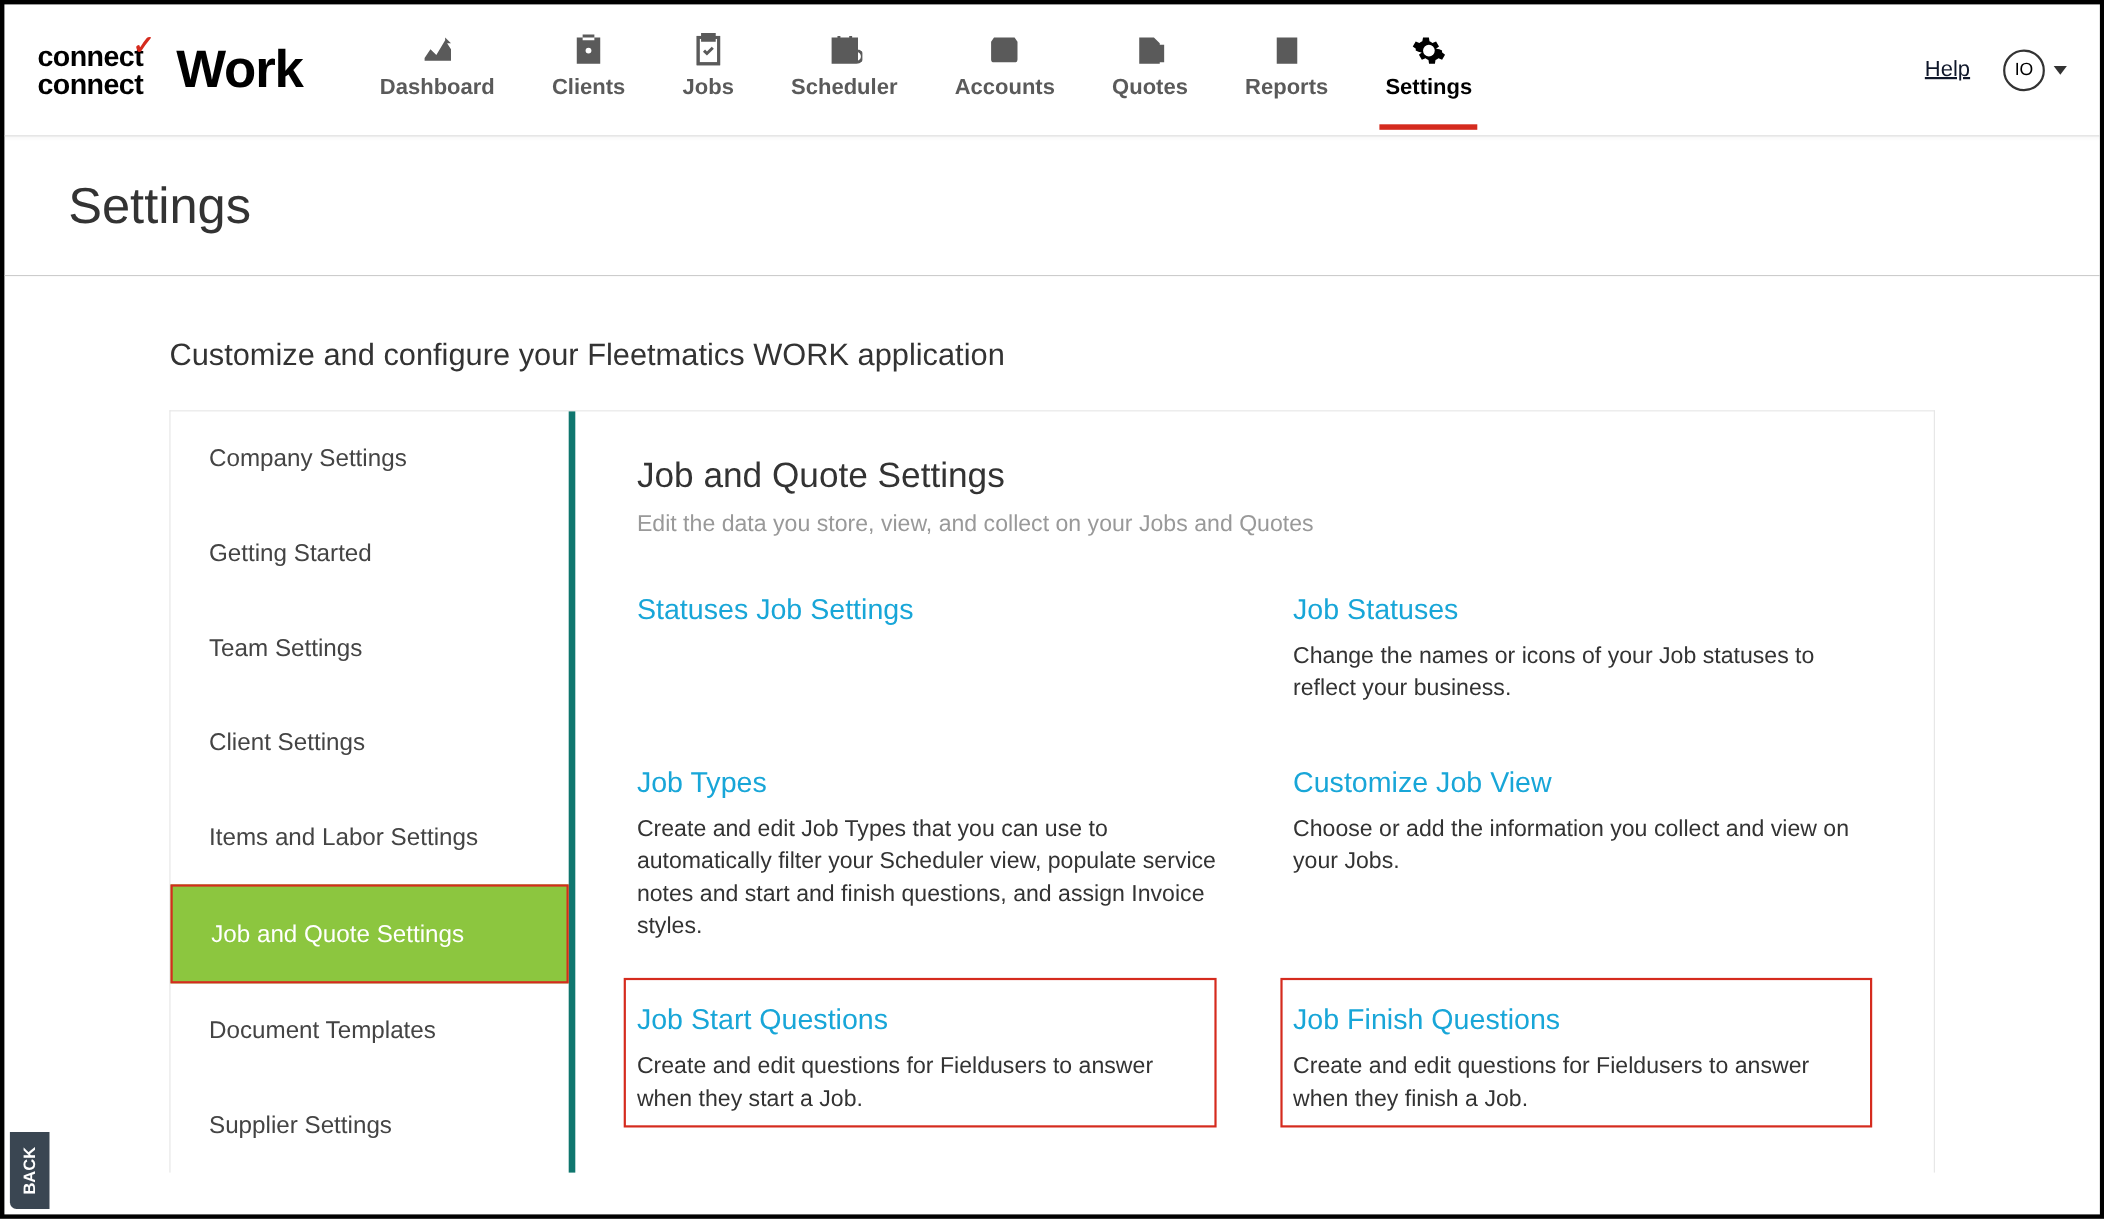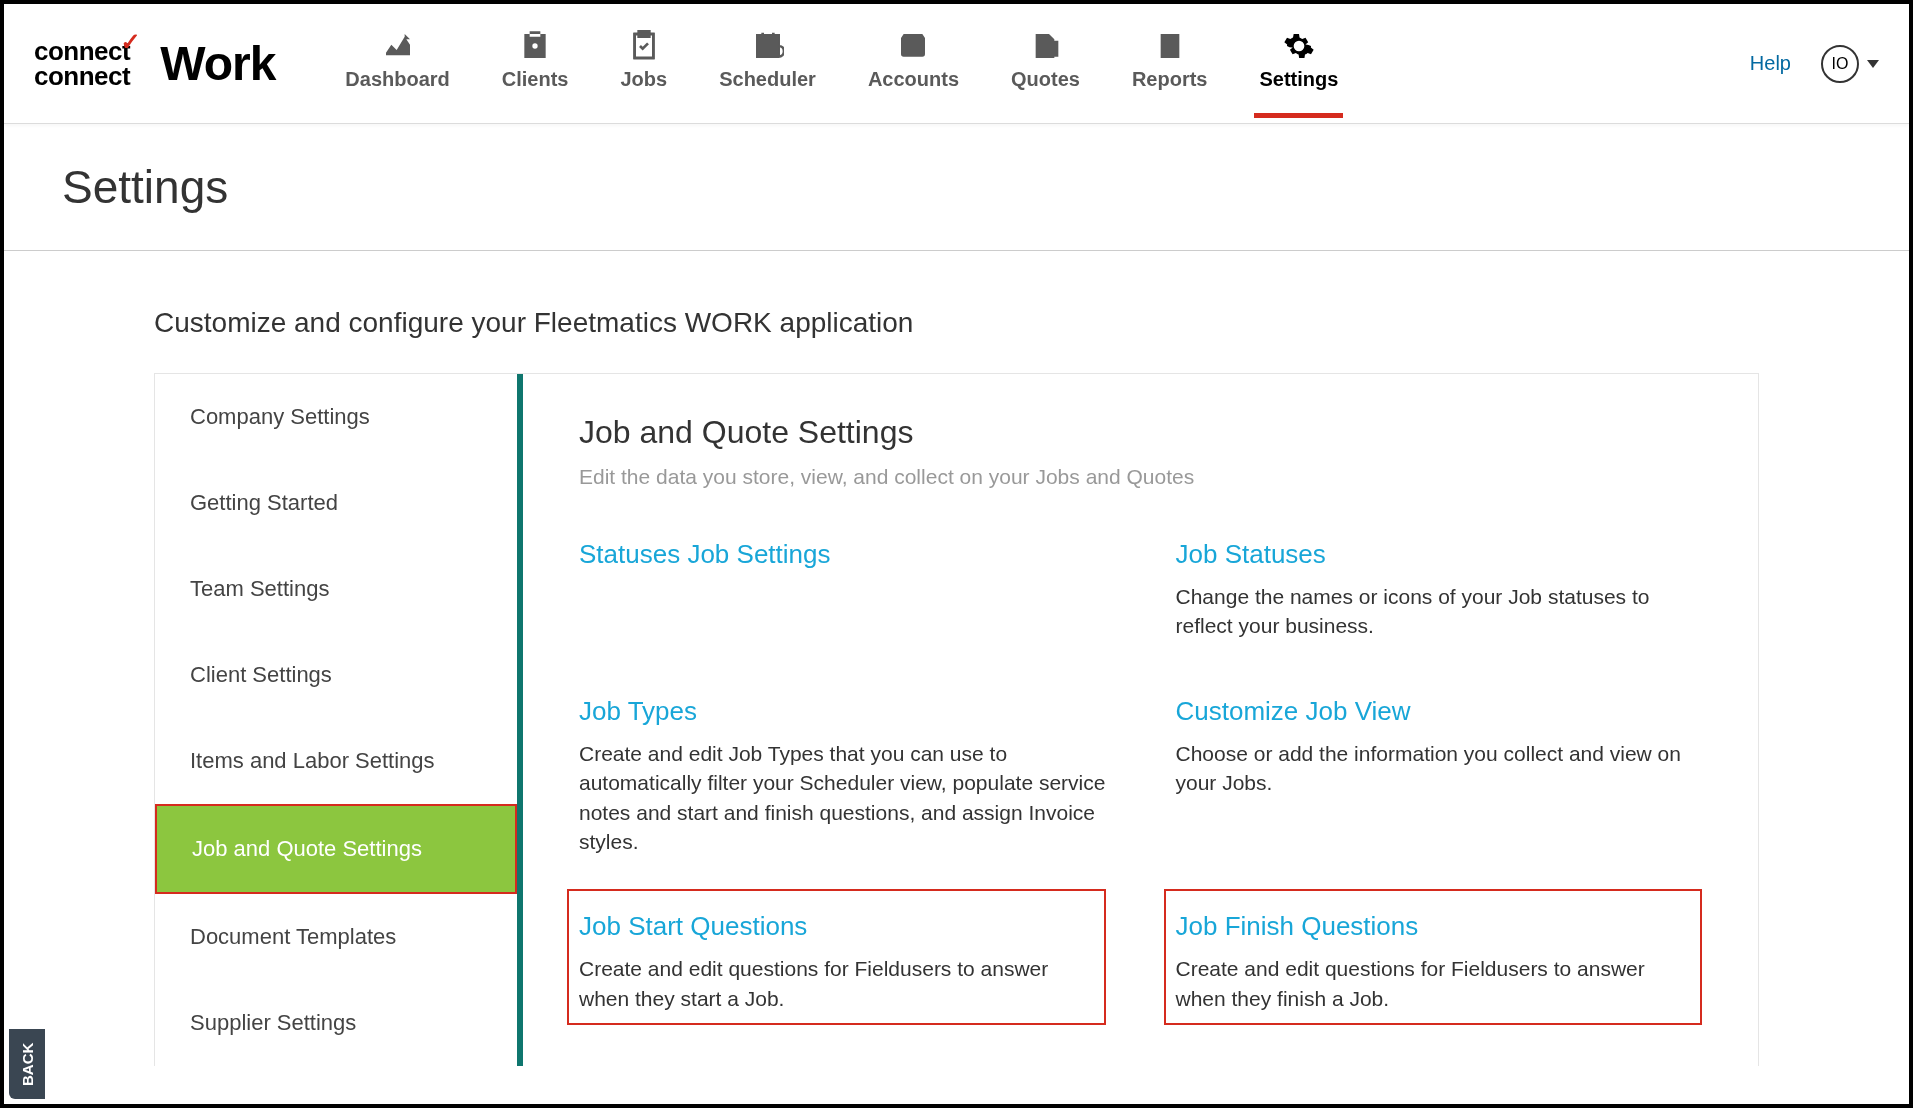--- a/index.html
+++ b/index.html
@@ -92,23 +92,24 @@
       height: 5px;
       background: #d52b1e;
     }
     .topbar-right {
       display: flex;
       align-items: center;
       gap: 30px;
       margin-left: auto;
     }
     .help-link {
-      color: #0369a1;
+      color: #0f172a;
       font-size: 20px;
       cursor: pointer;
+      text-decoration: underline;
     }
     .user-badge {
       display: flex;
       align-items: center;
       gap: 8px;
       cursor: pointer;
     }
     .user-circle {
       width: 38px;
       height: 38px;

